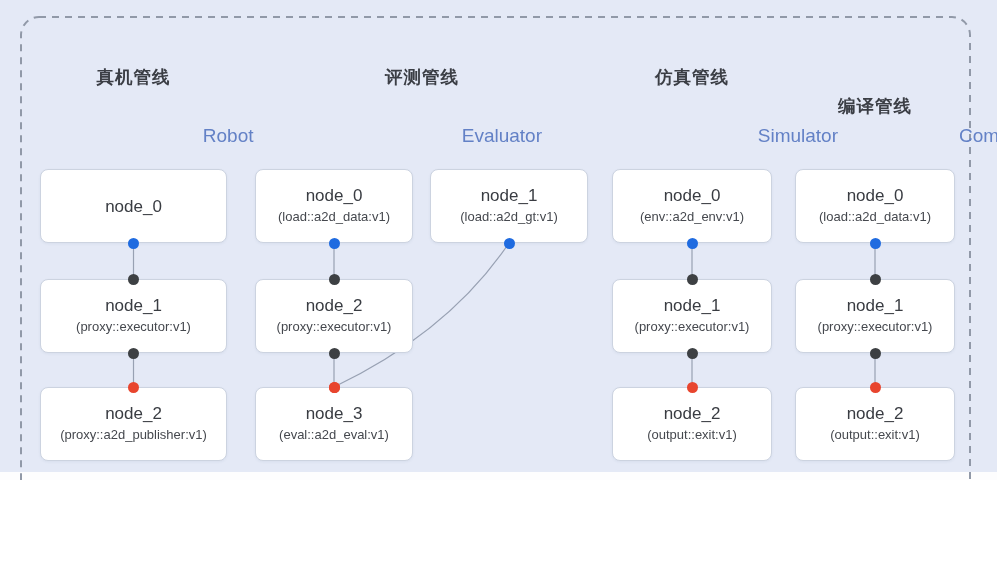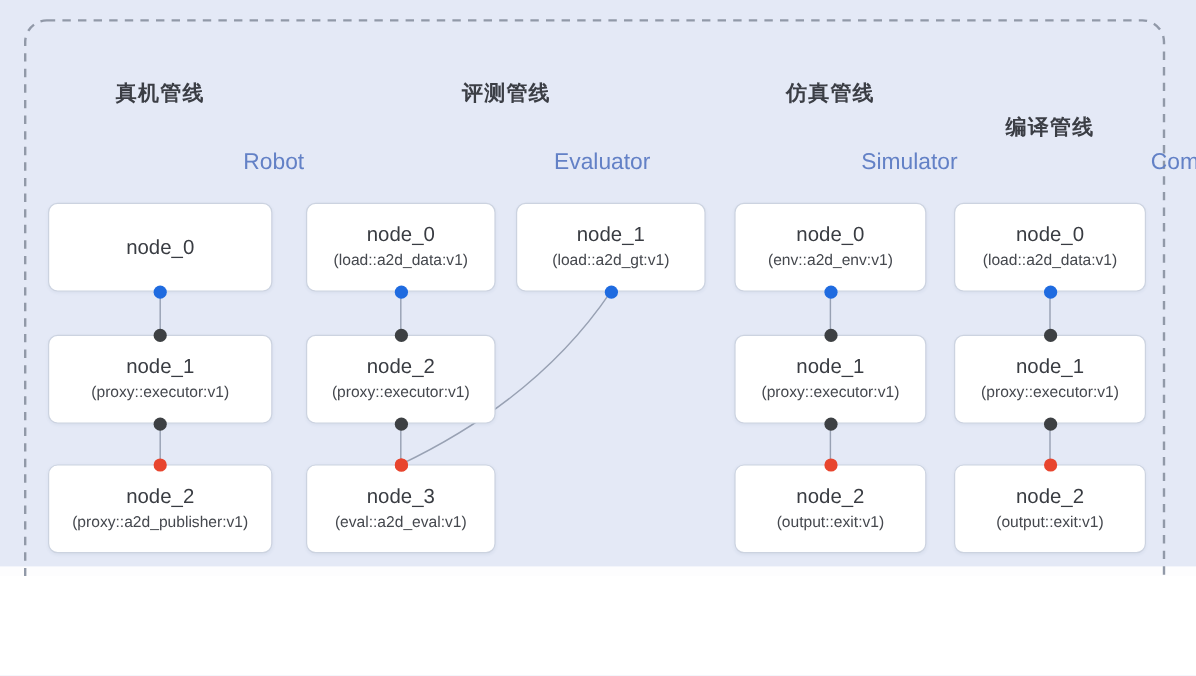--- a/index.html
+++ b/index.html
@@ -87,21 +87,21 @@
         <div class="node-name">node_3</div>
         <div class="node-impl">(eval::a2d_eval:v1)</div>
       </div>
       <div class="dot" style="left: 328.5px; top: 237.5px; background: rgb(31, 107, 224);"></div>
       <div class="dot" style="left: 328.5px; top: 273.5px; background: rgb(61, 64, 67);"></div>
       <div class="dot" style="left: 503.5px; top: 237.5px; background: rgb(31, 107, 224);"></div>
       <div class="dot" style="left: 328.5px; top: 381.5px; background: rgb(232, 69, 46);"></div>
       <div class="dot" style="left: 328.5px; top: 347.5px; background: rgb(61, 64, 67);"></div>
       <div class="dot" style="left: 328.5px; top: 381.5px; background: rgb(232, 69, 46);"></div>
       <div class="title-zh" style="left: 572px; top: 65px;">仿真管线</div>
-      <div class="title-en" style="left: 558px; top: 123px;">Simulator</div>
+      <div class="title-en" style="left: 598px; top: 123px;">Simulator</div>
       <div class="node-box" style="left: 612px; top: 169px; width: 160px; height: 74px;">
         <div class="node-name">node_0</div>
         <div class="node-impl">(env::a2d_env:v1)</div>
       </div>
       <div class="node-box" style="left: 612px; top: 279px; width: 160px; height: 74px;">
         <div class="node-name">node_1</div>
         <div class="node-impl">(proxy::executor:v1)</div>
       </div>
       <div class="node-box" style="left: 612px; top: 387px; width: 160px; height: 74px;">
         <div class="node-name">node_2</div>

